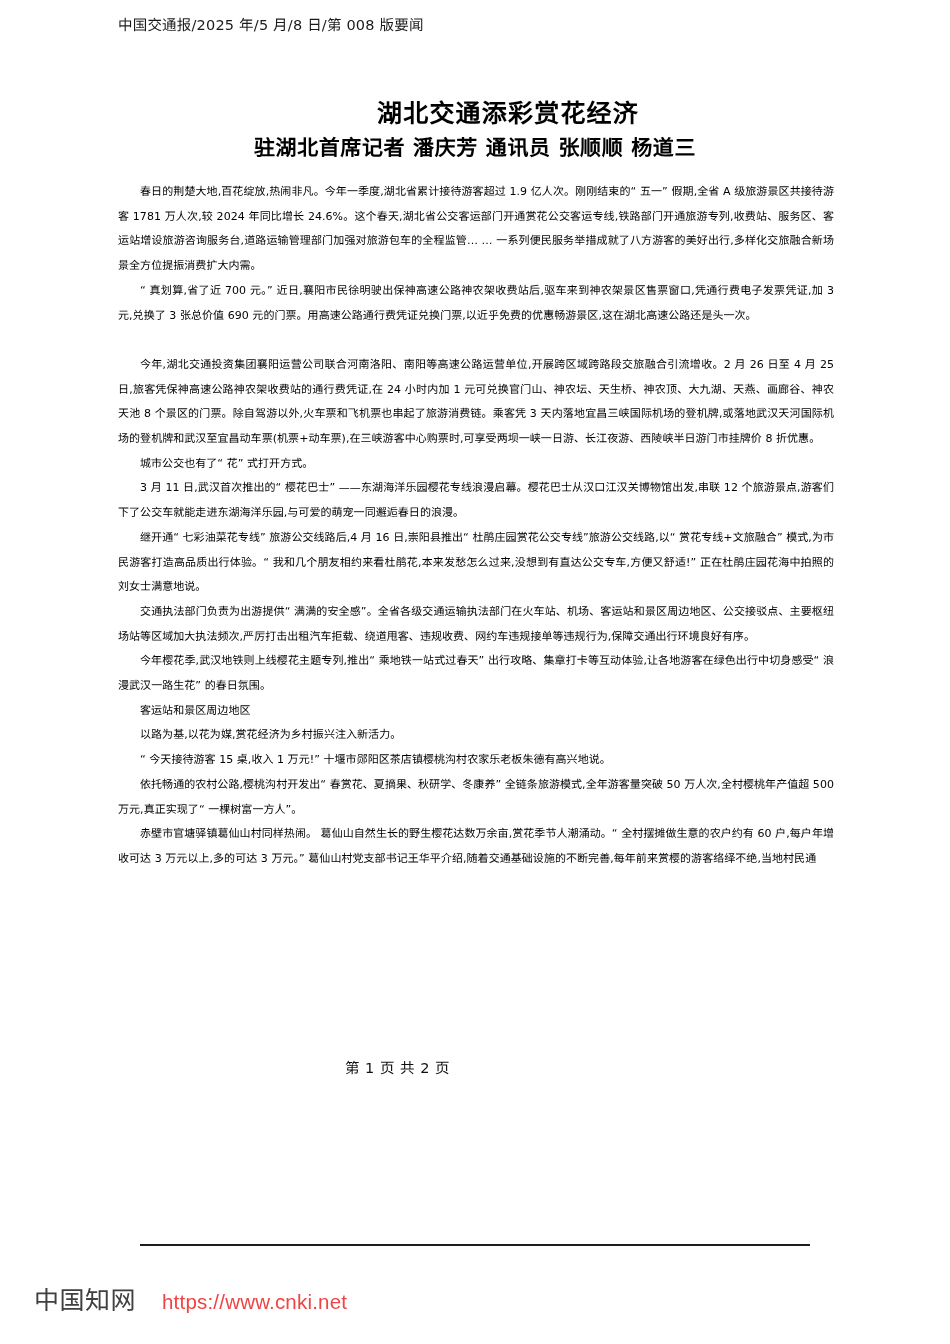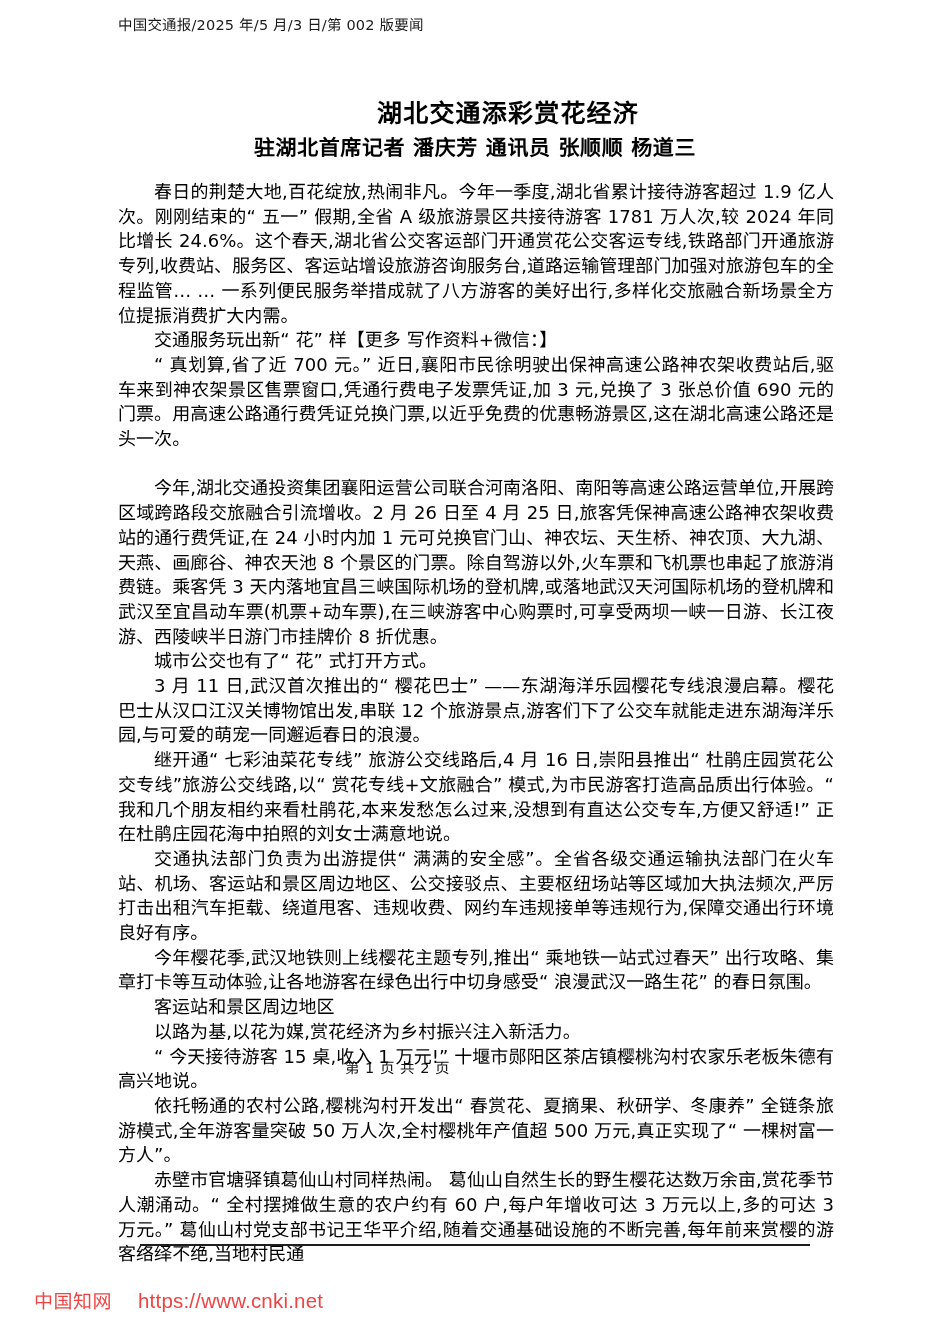--- a/index.html
+++ b/index.html
@@ -65,21 +65,21 @@
     letter-spacing: 0.6px;
     color: #000;
   }
 
   
   .body-text {
     position: absolute;
     left: 118px;
     top: 180px;
     width: 716px;
-    font-size: 18px;
+    font-size: 11px;
     line-height: 24.7px;
     text-align: justify;
     text-justify: inter-character;
     color: #000;
     letter-spacing: 0.05px;
   }
   .body-text p {
     margin: 0;
     text-indent: 2em;
     text-align: justify;
@@ -119,49 +119,48 @@
   .watermark {
     position: absolute;
     left: 34px;
     top: 1288px;
     display: flex;
     align-items: baseline;
     color: #b6b6b6;
     user-select: none;
   }
   .watermark .wm-logo {
-    font-size: 19px;
+    font-size: 25px;
     line-height: 26px;
     letter-spacing: 0.5px;
     font-weight: 400;
-    color: #ef4444;
+    color: #404040;
   }
   .watermark .wm-url {
     margin-left: 26px;
     font-size: 20.5px;
     line-height: 26px;
     letter-spacing: 0.2px;
     color: #ef4444;
     font-family: "Liberation Sans", sans-serif;
   }
 </style>
 </head>
 <body>
 
 <div class="page">
 
-  <div class="source-line">中国交通报/2025 年/5 月/3 日/第 002 版要闻</div>
+  <div class="source-line">中国交通报/2025 年/5 月/8 日/第 008 版要闻</div>
 
   <h1 class="doc-title">湖北交通添彩赏花经济</h1>
 
   <div class="byline">驻湖北首席记者  潘庆芳  通讯员  张顺顺  杨道三</div>
 
   <div class="body-text">
       <p>春日的荆楚大地,百花绽放,热闹非凡。今年一季度,湖北省累计接待游客超过 1.9 亿人次。刚刚结束的“ 五一” 假期,全省 A 级旅游景区共接待游客 1781 万人次,较 2024 年同比增长 24.6%。这个春天,湖北省公交客运部门开通赏花公交客运专线,铁路部门开通旅游专列,收费站、服务区、客运站增设旅游咨询服务台,道路运输管理部门加强对旅游包车的全程监管… … 一系列便民服务举措成就了八方游客的美好出行,多样化交旅融合新场景全方位提振消费扩大内需。</p>
-      <p>交通服务玩出新“ 花” 样【更多 写作资料+微信：】</p>
       <p>“ 真划算,省了近 700 元。” 近日,襄阳市民徐明驶出保神高速公路神农架收费站后,驱车来到神农架景区售票窗口,凭通行费电子发票凭证,加 3 元,兑换了 3 张总价值 690 元的门票。用高速公路通行费凭证兑换门票,以近乎免费的优惠畅游景区,这在湖北高速公路还是头一次。</p>
       <p class="spaced-before">今年,湖北交通投资集团襄阳运营公司联合河南洛阳、南阳等高速公路运营单位,开展跨区域跨路段交旅融合引流增收。2 月 26 日至 4 月 25 日,旅客凭保神高速公路神农架收费站的通行费凭证,在 24 小时内加 1 元可兑换官门山、神农坛、天生桥、神农顶、大九湖、天燕、画廊谷、神农天池 8 个景区的门票。除自驾游以外,火车票和飞机票也串起了旅游消费链。乘客凭 3 天内落地宜昌三峡国际机场的登机牌,或落地武汉天河国际机场的登机牌和武汉至宜昌动车票(机票+动车票),在三峡游客中心购票时,可享受两坝一峡一日游、长江夜游、西陵峡半日游门市挂牌价 8 折优惠。</p>
       <p>城市公交也有了“ 花” 式打开方式。</p>
       <p>3 月 11 日,武汉首次推出的“ 樱花巴士” ——东湖海洋乐园樱花专线浪漫启幕。樱花巴士从汉口江汉关博物馆出发,串联 12  个旅游景点,游客们下了公交车就能走进东湖海洋乐园,与可爱的萌宠一同邂逅春日的浪漫。</p>
       <p>继开通“ 七彩油菜花专线” 旅游公交线路后,4 月 16 日,崇阳县推出“ 杜鹃庄园赏花公交专线”旅游公交线路,以“ 赏花专线+文旅融合” 模式,为市民游客打造高品质出行体验。“ 我和几个朋友相约来看杜鹃花,本来发愁怎么过来,没想到有直达公交专车,方便又舒适!” 正在杜鹃庄园花海中拍照的刘女士满意地说。</p>
       <p>交通执法部门负责为出游提供“ 满满的安全感”。全省各级交通运输执法部门在火车站、机场、客运站和景区周边地区、公交接驳点、主要枢纽场站等区域加大执法频次,严厉打击出租汽车拒载、绕道甩客、违规收费、网约车违规接单等违规行为,保障交通出行环境良好有序。</p>
       <p>今年樱花季,武汉地铁则上线樱花主题专列,推出“ 乘地铁一站式过春天” 出行攻略、集章打卡等互动体验,让各地游客在绿色出行中切身感受“ 浪漫武汉一路生花” 的春日氛围。</p>
       <p>客运站和景区周边地区</p>
       <p>以路为基,以花为媒,赏花经济为乡村振兴注入新活力。</p>
       <p>“ 今天接待游客 15 桌,收入 1 万元!” 十堰市郧阳区茶店镇樱桃沟村农家乐老板朱德有高兴地说。</p>

